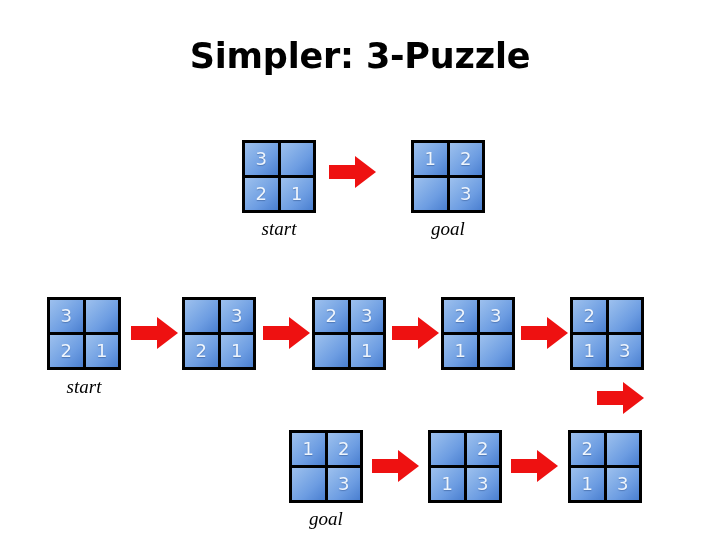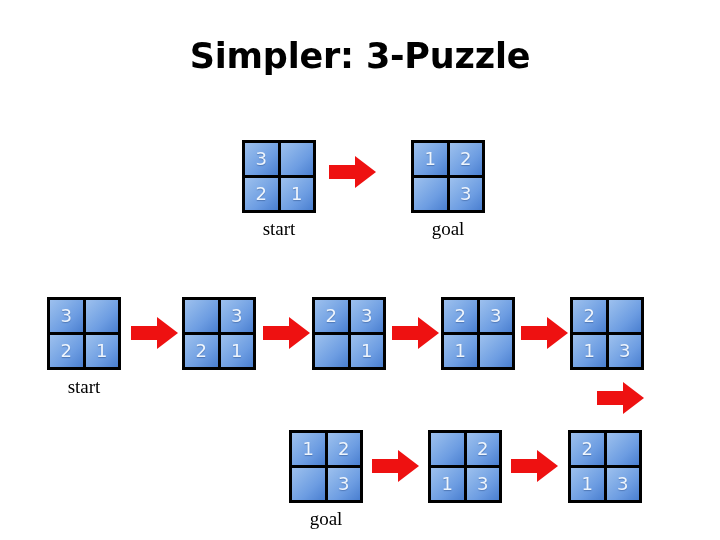--- a/index.html
+++ b/index.html
@@ -67,20 +67,21 @@
   }
 
   
   .caption {
     position: absolute;
     font-family: "Liberation Serif", serif;
     font-size: 19px;
     color: #000000;
     white-space: nowrap;
     text-align: center;
+    font-style: italic;
   }
 
   
   .arrow {
     position: absolute;
     width: 47px;
     height: 32px;
     color: #ee1111;
   }
   .arrow svg { display: block; width: 100%; height: 100%; }

